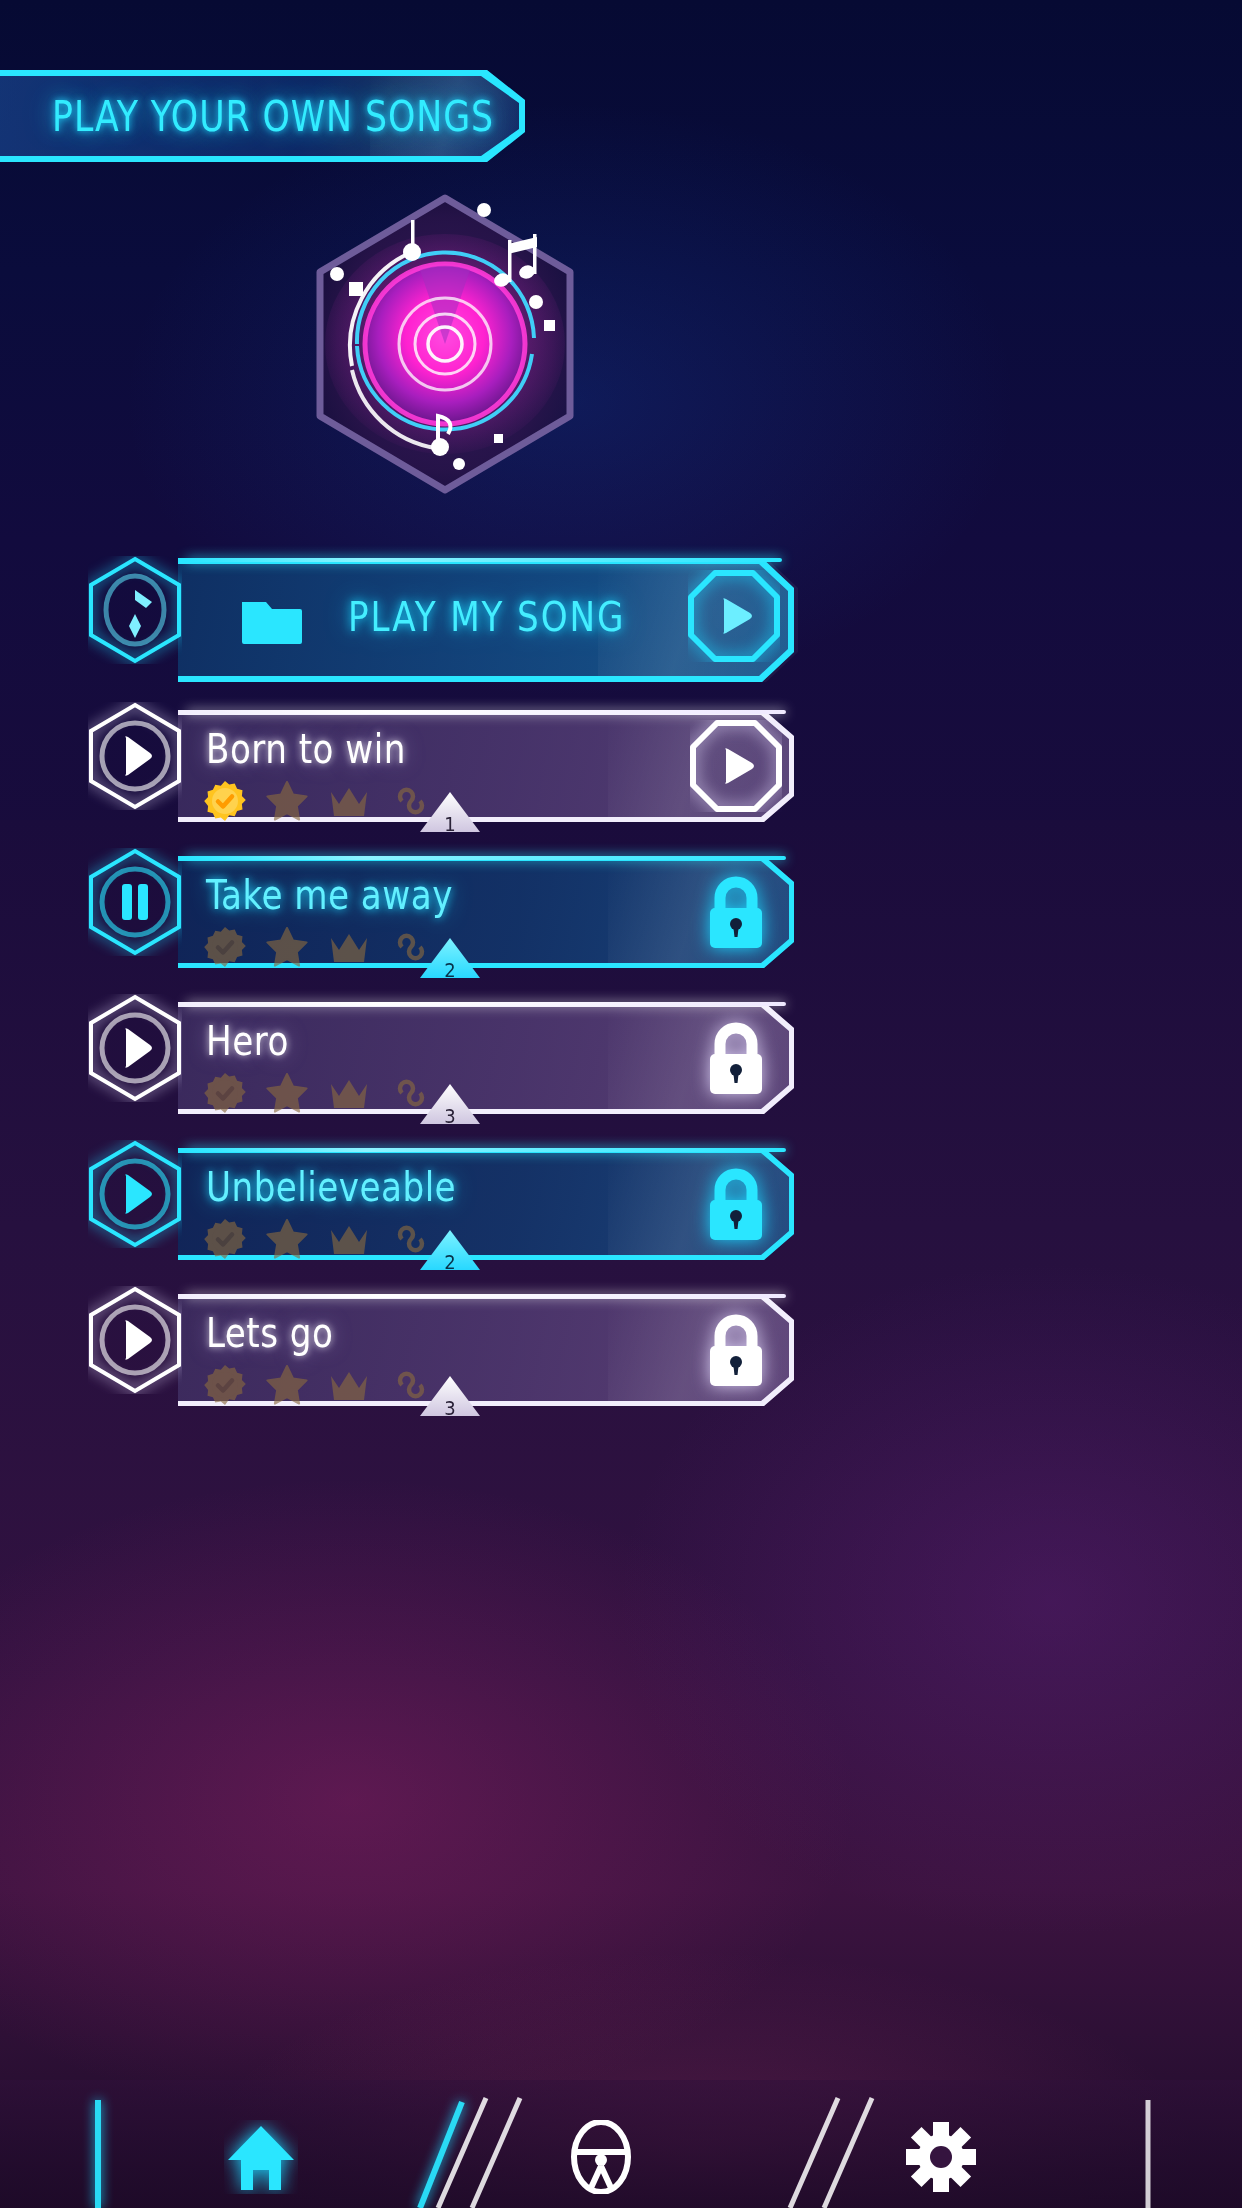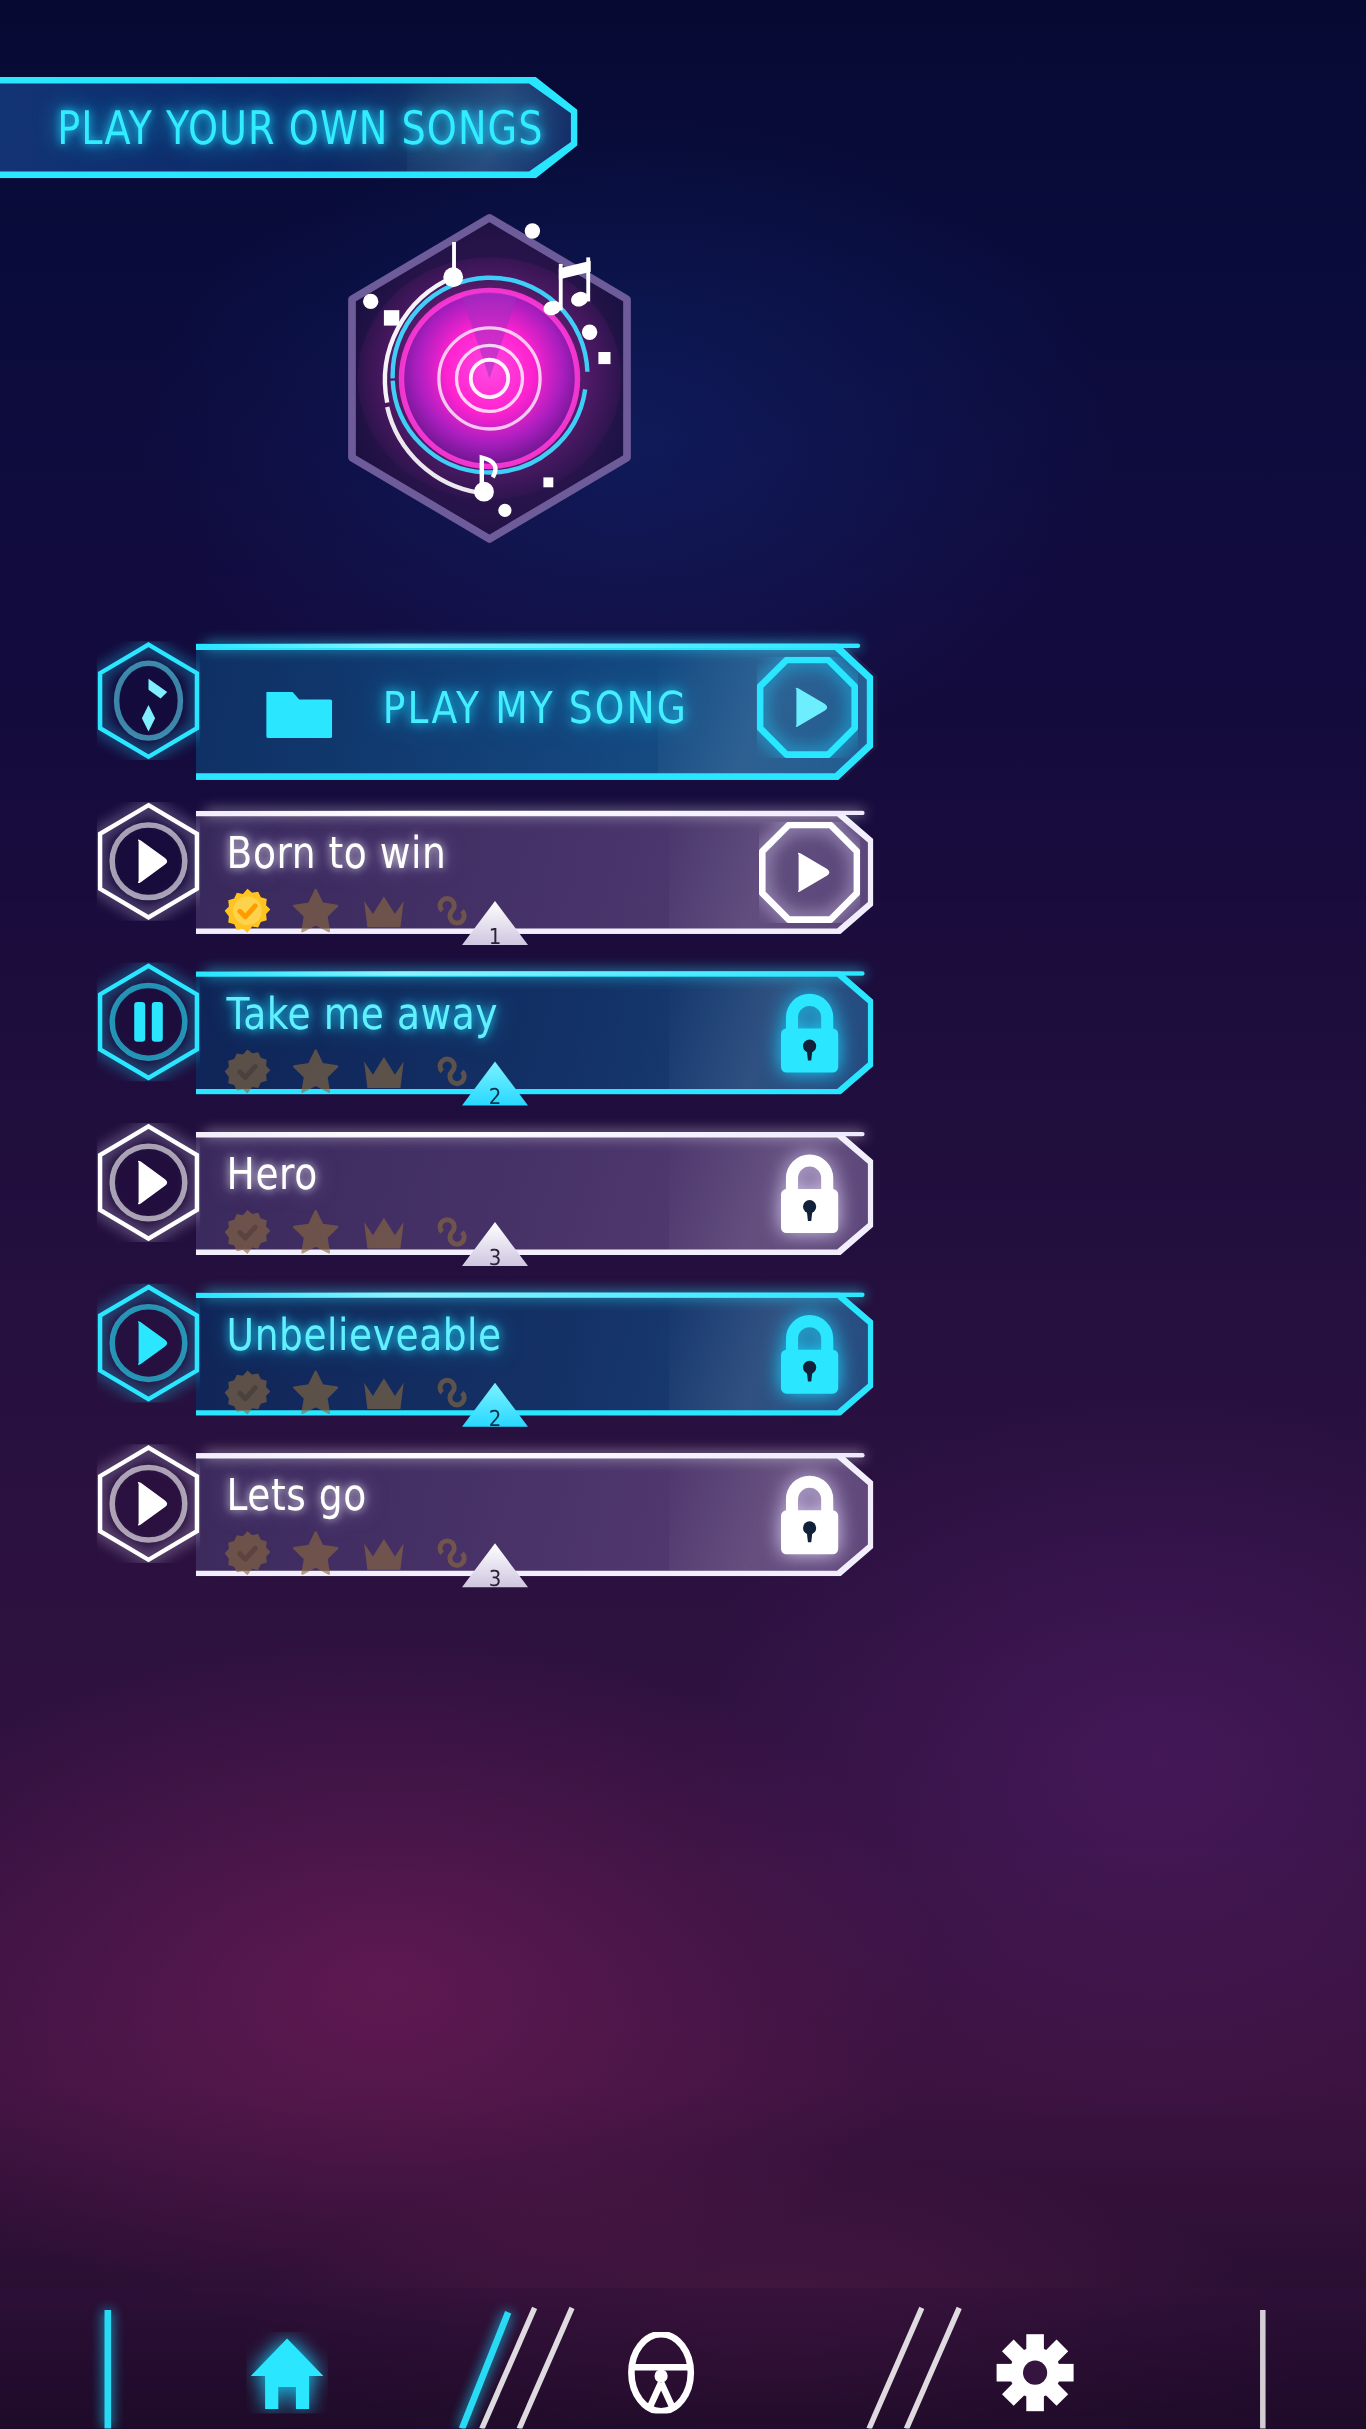--- a/index.html
+++ b/index.html
@@ -72,21 +72,21 @@
     text-shadow:0 0 8px #1ed6ff,0 0 20px rgba(30,214,255,.7),0 0 34px rgba(30,214,255,.4);
     transform-origin:left center;
     transform:translateY(-50%) scaleX(.92);
     white-space:nowrap;
   }
 
   
   #logo{ position:absolute; left:316px; top:194px; width:258px; height:300px; z-index:4; }
 
   
-  #song-list{ position:absolute; left:0; top:575px; width:1062px; z-index:6; }
+  #song-list{ position:absolute; left:0; top:548px; width:1062px; z-index:6; }
   .row{ position:relative; width:1242px; height:146px; }
 
   .row-badge{
     position:absolute; left:88px; top:8px; width:94px; height:108px; z-index:3;
   }
   .row-plate{
     position:absolute; left:178px; top:16px; width:616px; height:112px;
   }
   .plate-fill{
     position:absolute; inset:0;

